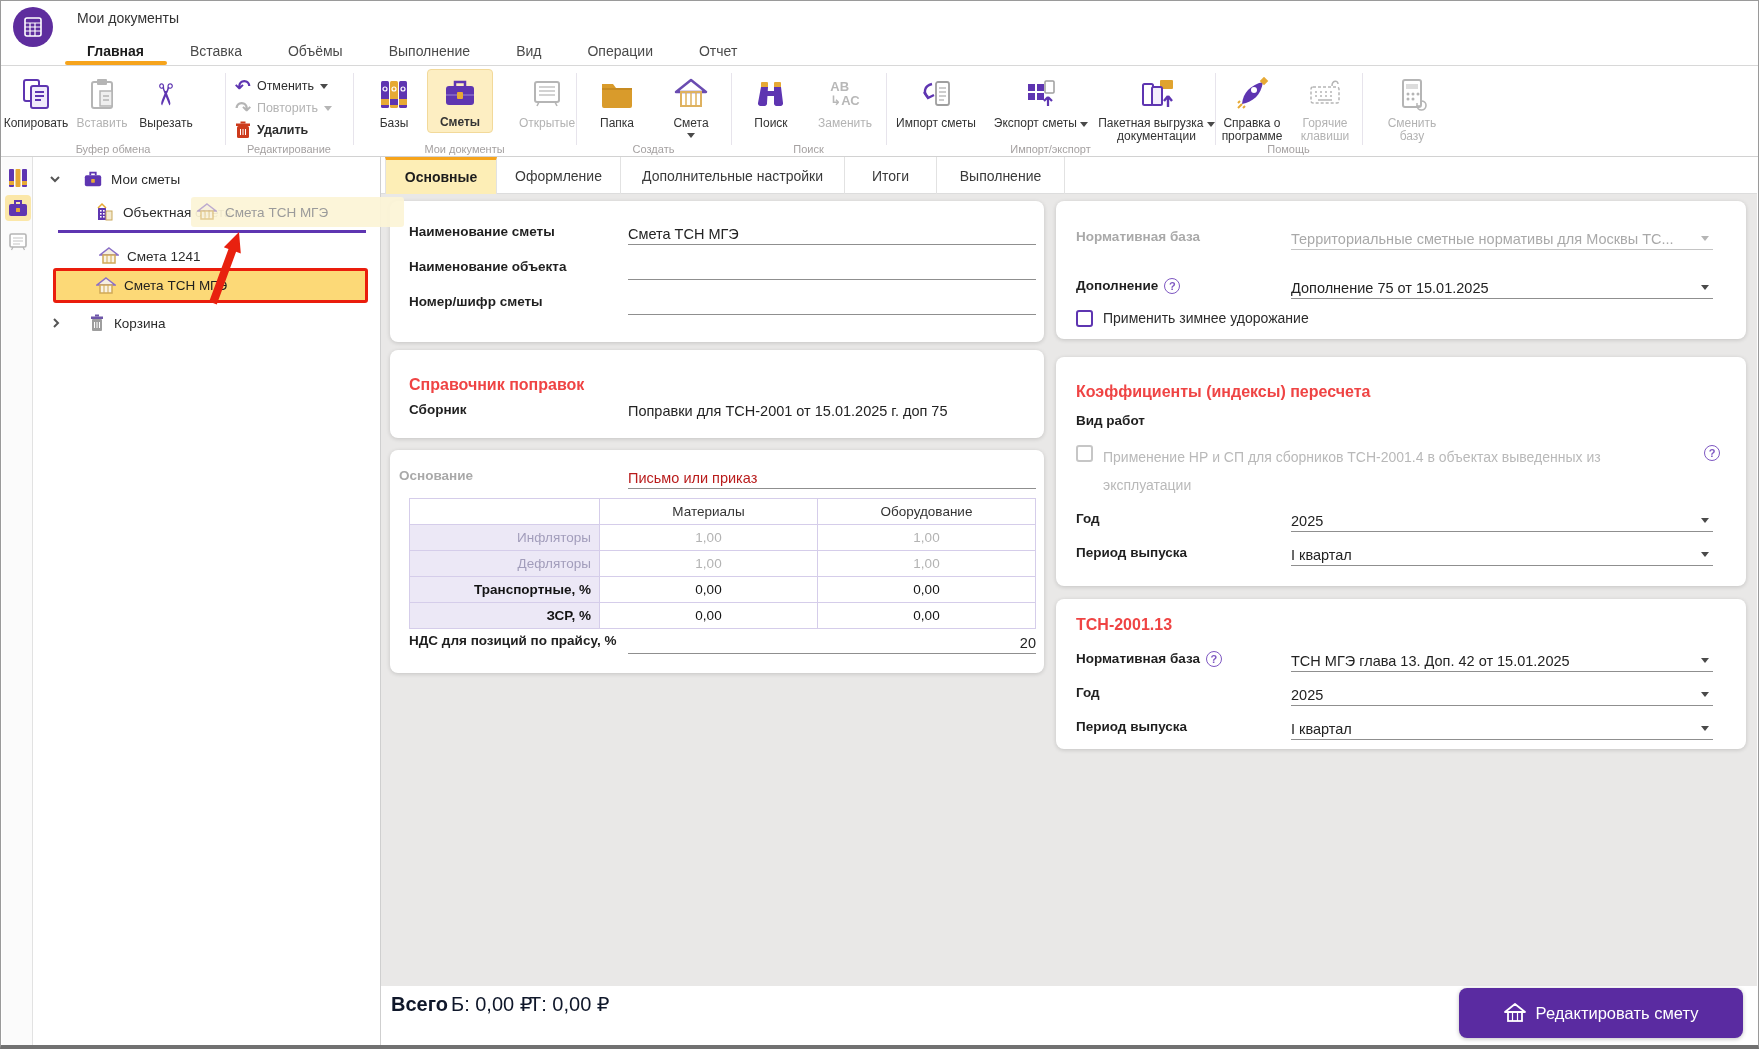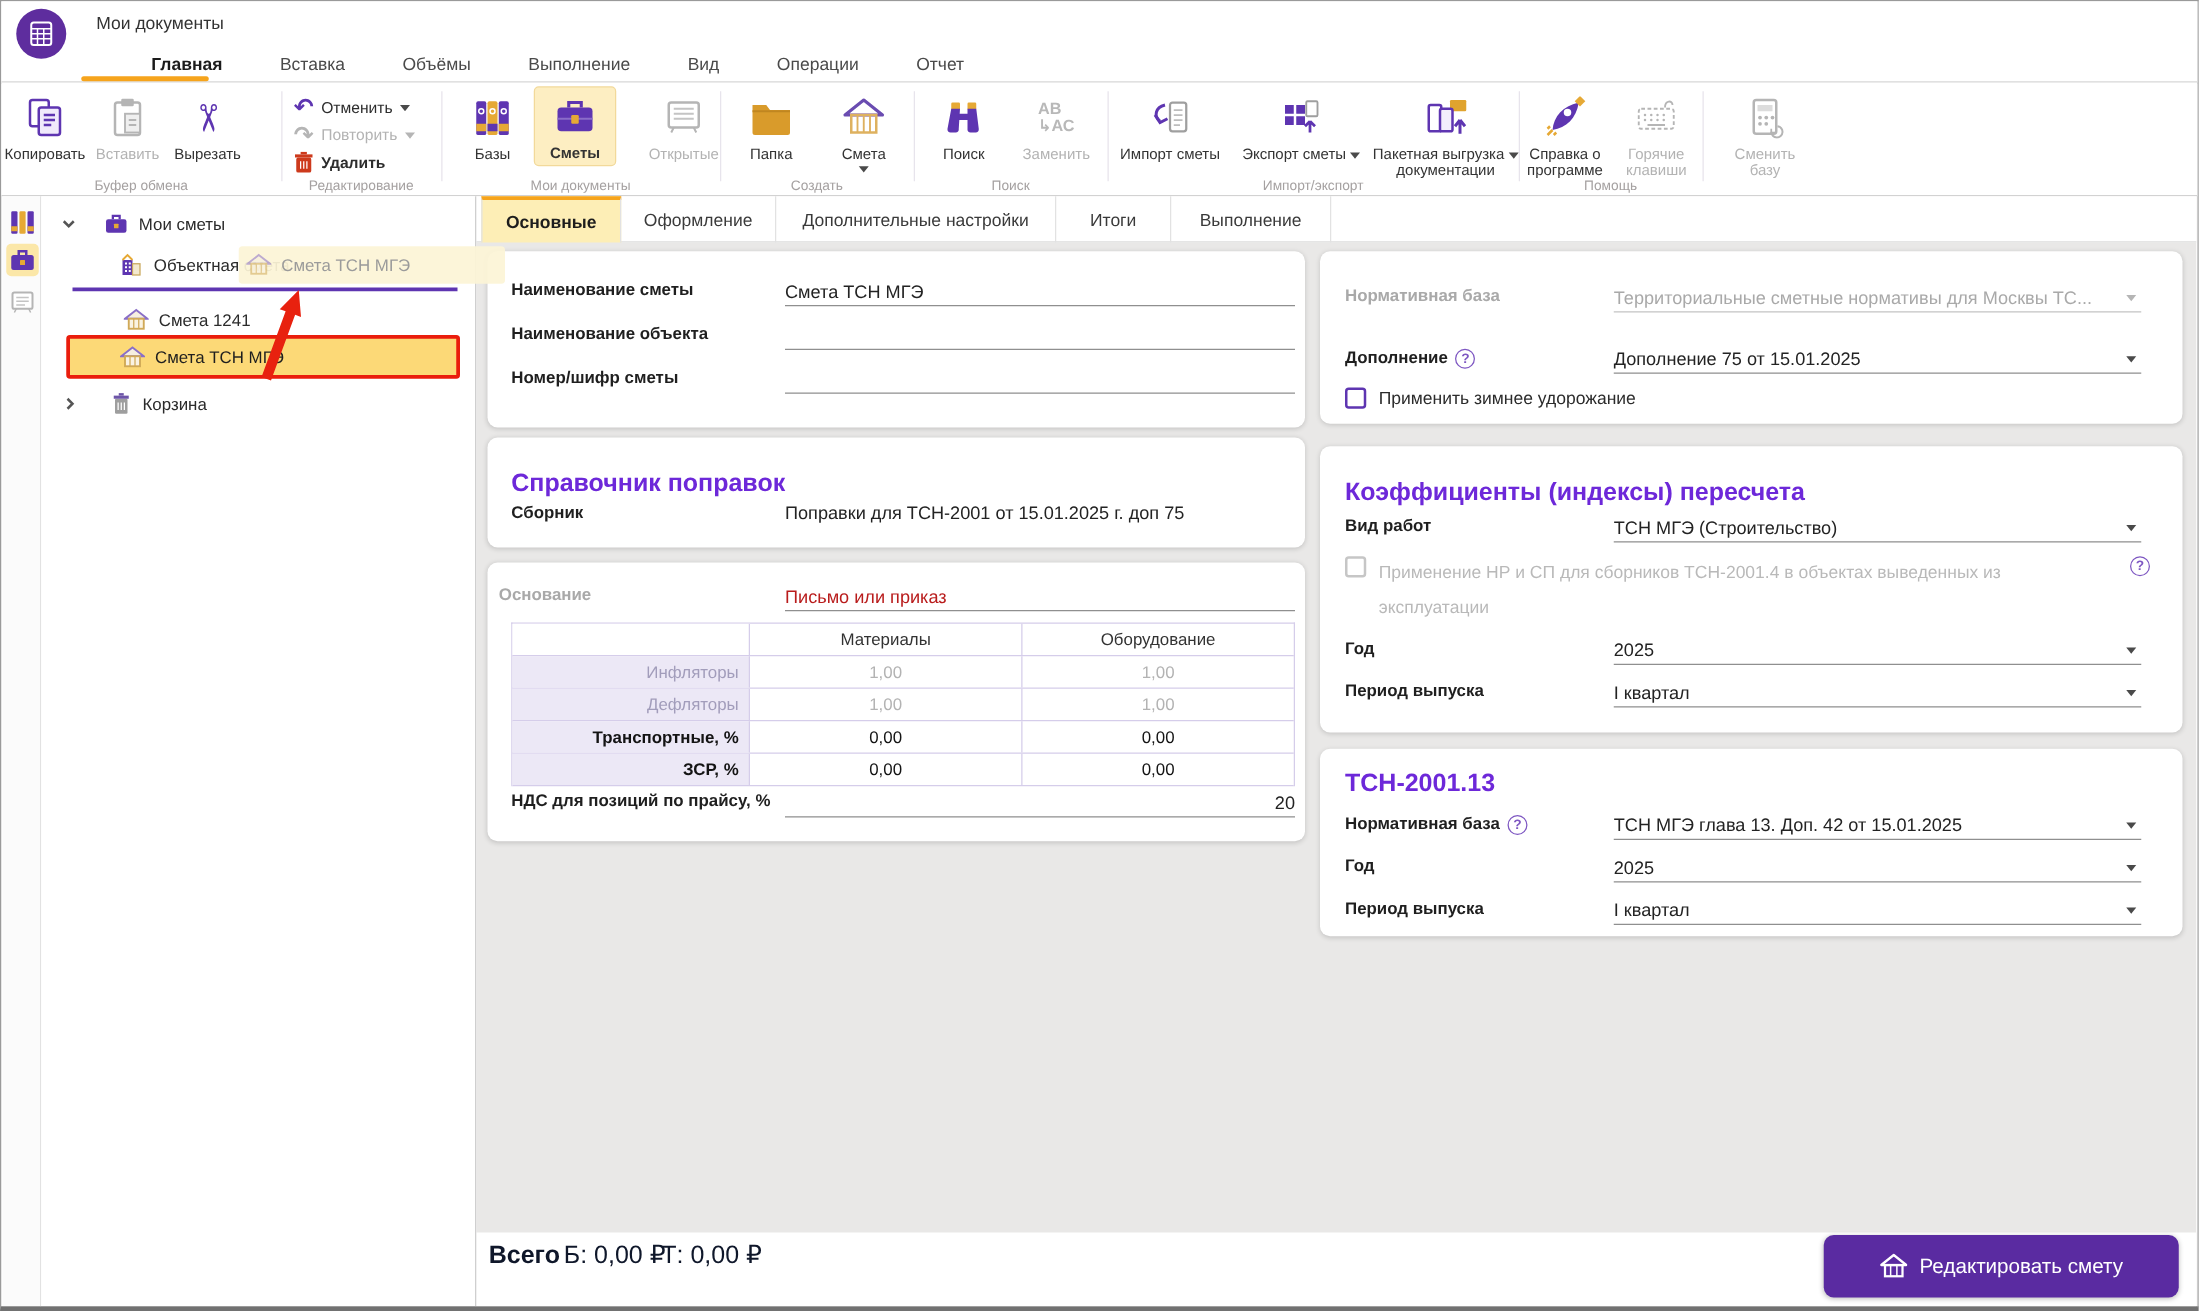--- a/index.html
+++ b/index.html
@@ -3,21 +3,21 @@
 <meta charset="utf-8">
 <style>
   * { margin:0; padding:0; box-sizing:border-box; }
   html,body { width:1759px; height:1049px; background:#cfcfcf; font-family:"Liberation Sans","DejaVu Sans",sans-serif; }
   .window { position:relative; width:1759px; height:1049px; background:#fff; border:1px solid #9a9a9a; border-bottom:4px solid #717171; overflow:hidden; }
 
   
   .titlebar { position:absolute; left:0; top:0; right:0; height:35px; background:#fff; }
   .applogo { position:absolute; left:12px; top:6px; width:40px; height:40px; border-radius:50%; background:#5e2d9e; z-index:12; display:flex; align-items:center; justify-content:center; }
   .apptitle { position:absolute; left:76px; top:9px; font-size:14px; color:#333; }
-  .ribbontabs { position:absolute; left:0; top:35px; right:0; height:30px; background:#fff; border-bottom:1px solid #d8d8d8; display:flex; align-items:center; padding-left:120px; gap:46px; }
+  .ribbontabs { position:absolute; left:0; top:35px; right:0; height:30px; background:#fff; border-bottom:1px solid #d8d8d8; display:flex; align-items:center; padding-left:86px; gap:46px; }
   .rtab { font-size:14px; color:#4a4a4a; cursor:default; white-space:nowrap; }
   .rtab.active { font-weight:bold; color:#1b1b1b; }
   .tabunderline { position:absolute; left:64px; bottom:0; width:102px; height:4px; background:#f6a41c; border-radius:2px; }
 
   
   .toolbar { position:absolute; left:0; top:66px; right:0; height:90px; background:#fff; border-bottom:1px solid #d2d2d2; }
   .g { position:absolute; top:0; height:90px; }
   .gl { position:absolute; bottom:2px; left:0; width:100%; text-align:center; font-size:11px; color:#a5a1a1; white-space:nowrap; }
   .sep { position:absolute; top:6px; height:72px; width:1px; background:#e7e4ec; }
   .tb { position:absolute; top:4px; text-align:center; cursor:pointer; }
@@ -44,21 +44,21 @@
 
   
   .main { position:absolute; left:380px; top:156px; right:1px; bottom:0; background:#e9e8e7; }
   .doctabs { position:absolute; left:0; top:0; right:0; height:37px; background:#fff; border-bottom:1px solid #dddddd; display:flex; padding-left:4px; }
   .dtab { height:37px; display:flex; align-items:center; justify-content:center; font-size:14px; color:#3a3a3a; border-right:1px solid #e2e2e2; cursor:pointer; }
   .dtab.active { background:#fdeeb6; border-top:3px solid #f6a41c; font-weight:bold; color:#1d1d1d; border-left:1px solid #e2e2e2; }
 
   .card { position:absolute; background:#fff; border-radius:8px; box-shadow:0 1px 4px rgba(0,0,0,0.16); }
   .flabel { position:absolute; height:20px; line-height:20px; font-size:13.5px; font-weight:bold; color:#1f1f1f; white-space:nowrap; }
   .flabel.muted { color:#a9a9a9; }
-  .chead { position:absolute; font-size:20px; font-weight:bold; color:#6d28d9; white-space:nowrap; }
+  .chead { position:absolute; font-size:16px; font-weight:bold; color:#ef4444; white-space:nowrap; }
   .ffield { position:absolute; height:22px; border-bottom:1px solid #8f8f8f; font-size:14.5px; color:#232323; display:flex; align-items:center; cursor:text; }
   .ffield.noline { border-bottom:none; cursor:default; }
   .ffield.disabled { border-bottom-color:#c4c4c4; color:#a9a9a9; cursor:default; }
   .ffield .ph { color:#b91c1c; }
   .ffield .fcaret { position:absolute; right:4px; top:8px; }
   .qmark { display:inline-block; width:16px; height:16px; border:1.5px solid #7e57c2; border-radius:50%; color:#7e57c2; font-size:11px; line-height:15px; text-align:center; font-weight:bold; margin-left:6px; cursor:pointer; }
   .cb { position:absolute; width:17px; height:17px; border:2px solid #5e35b1; border-radius:3px; background:#fff; cursor:pointer; }
   .cb.disabled { border-color:#c6c6c6; cursor:default; }
   .cblabel { position:absolute; font-size:14px; color:#2b2b2b; }
   .cblabel.muted { color:#b9b9b9; }
@@ -547,24 +547,20 @@
         <span>Дополнение 75 от 15.01.2025</span>
         <span class="fcaret caret"></span>
       </div>
       <div class="cb" style="left:20px;top:109px"></div>
       <div class="cblabel" style="left:47px;top:109px">Применить зимнее удорожание</div>
     </div>
 
     <div class="card" style="left:675px;top:200px;width:690px;height:229px">
       <div class="chead" style="left:20px;top:26px">Коэффициенты (индексы) пересчета</div>
       <div class="flabel" style="left:20px;top:54px">Вид работ</div>
-      <div class="ffield" style="left:235px;top:55px;width:422px">
-        <span>ТСН МГЭ (Строительство)</span>
-        <span class="fcaret caret"></span>
-      </div>
       <div class="cb disabled" style="left:20px;top:88px"></div>
       <div class="cblabel muted" style="left:47px;top:86px;width:505px;line-height:28px">Применение НР и СП для сборников ТСН-2001.4 в объектах выведенных из эксплуатации</div>
       <div class="qmark" style="position:absolute;left:648px;top:88px;margin-left:0">?</div>
       <div class="flabel" style="left:20px;top:152px">Год</div>
       <div class="ffield" style="left:235px;top:153px;width:422px">
         <span>2025</span>
         <span class="fcaret caret"></span>
       </div>
       <div class="flabel" style="left:20px;top:186px">Период выпуска</div>
       <div class="ffield" style="left:235px;top:187px;width:422px">

